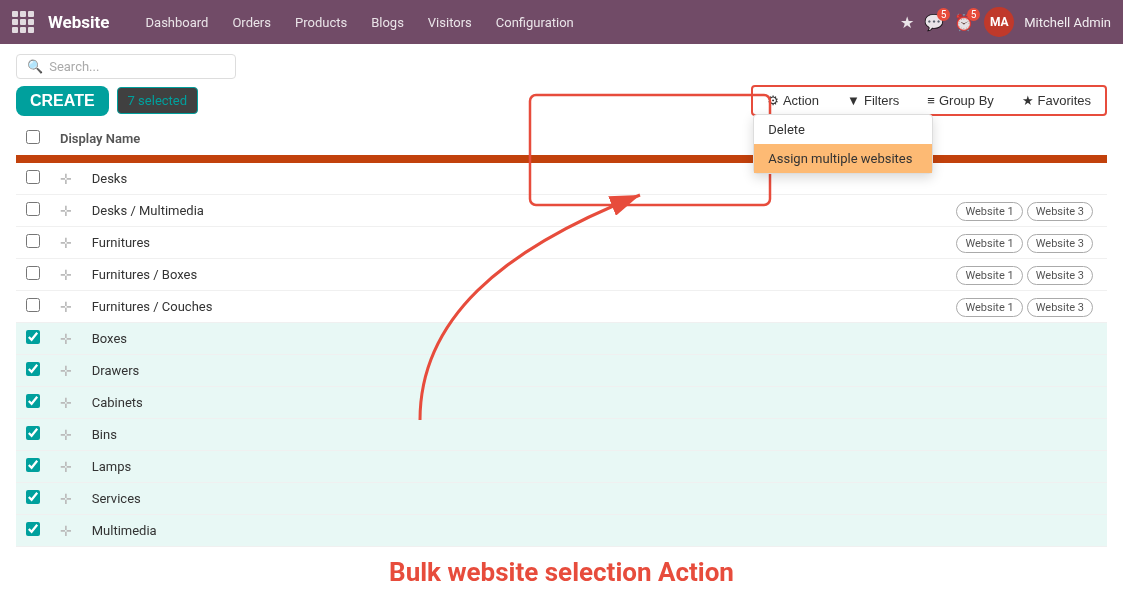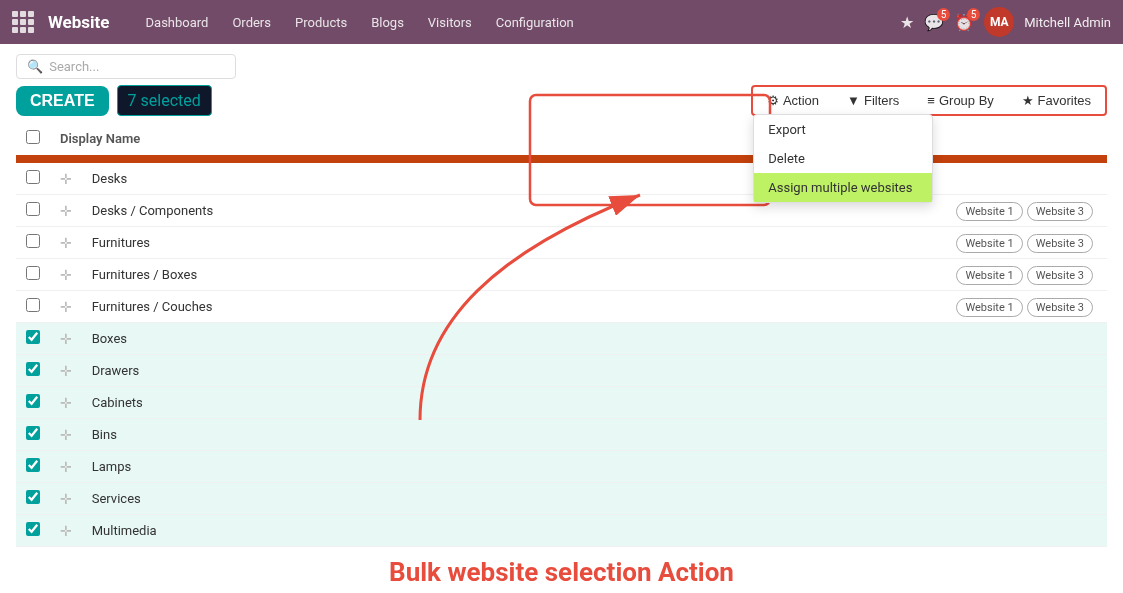--- a/index.html
+++ b/index.html
@@ -124,26 +124,26 @@
       background: #00A09D;
       color: #fff;
       border: none;
       border-radius: 8px;
       padding: 6px 14px;
       font-size: 16px;
       font-weight: 600;
       cursor: pointer;
     }
     .selected-badge {
-      background: #0f172a;
+      background: #404040;
       border: 1px solid #00A09D;
       color: #00A09D;
       border-radius: 4px;
       padding: 5px 10px;
-      font-size: 16px;
+      font-size: 13px;
       cursor: pointer;
     }
     .filter-bar {
       display: flex;
       align-items: center;
       gap: 0;
       margin-left: auto;
       border: 2px solid #e74c3c;
       border-radius: 4px;
       background: #fff;
@@ -174,21 +174,21 @@
       box-shadow: 0 4px 12px rgba(0,0,0,0.15);
       z-index: 100;
     }
     .action-dropdown-item {
       padding: 7px 14px;
       cursor: pointer;
       font-size: 13px;
       color: #333;
     }
     .action-dropdown-item.highlighted {
-      background: #bef264;
+      background: #fdba74;
     }
 
     
     .table-container {
       padding: 0 16px;
     }
     table {
       width: 100%;
       border-collapse: collapse;
     }
@@ -290,21 +290,20 @@
 
   <div class="filter-bar">
 
     <div style="position:relative;">
       <button class="filter-btn">
         <span>⚙</span>
         <span>Action</span>
       </button>
 
       <div class="action-dropdown">
-        <div class="action-dropdown-item">Export</div>
         <div class="action-dropdown-item">Delete</div>
         <div class="action-dropdown-item highlighted">Assign multiple websites</div>
       </div>
     </div>
 
     <button class="filter-btn">
       <span>▼</span>
       <span>Filters</span>
     </button>
 
@@ -334,21 +333,21 @@
     <tbody id="table-body">
     <tr>
           <td class="checkbox-cell"><input type="checkbox" style=""></td>
           <td style="width: 20px;"><span class="drag-handle">✛</span></td>
           <td>Desks</td>
           <td class="tags-cell"></td>
         </tr>
         <tr>
           <td class="checkbox-cell"><input type="checkbox" style=""></td>
           <td style="width: 20px;"><span class="drag-handle">✛</span></td>
-          <td>Desks / Components</td>
+          <td>Desks / Multimedia</td>
           <td class="tags-cell"><span class="website-tag">Website 1</span><span class="website-tag">Website 3</span></td>
         </tr>
         <tr>
           <td class="checkbox-cell"><input type="checkbox" style=""></td>
           <td style="width: 20px;"><span class="drag-handle">✛</span></td>
           <td>Furnitures</td>
           <td class="tags-cell"><span class="website-tag">Website 1</span><span class="website-tag">Website 3</span></td>
         </tr>
         <tr>
           <td class="checkbox-cell"><input type="checkbox" style=""></td>

